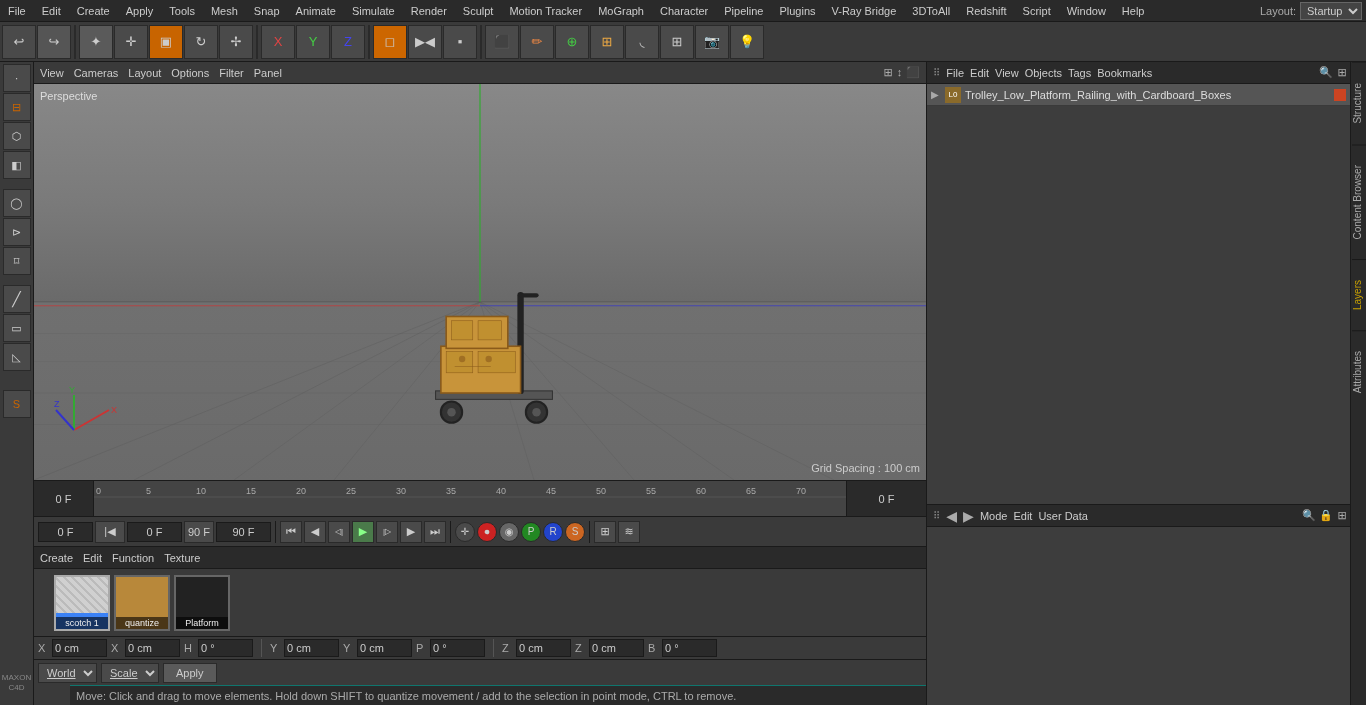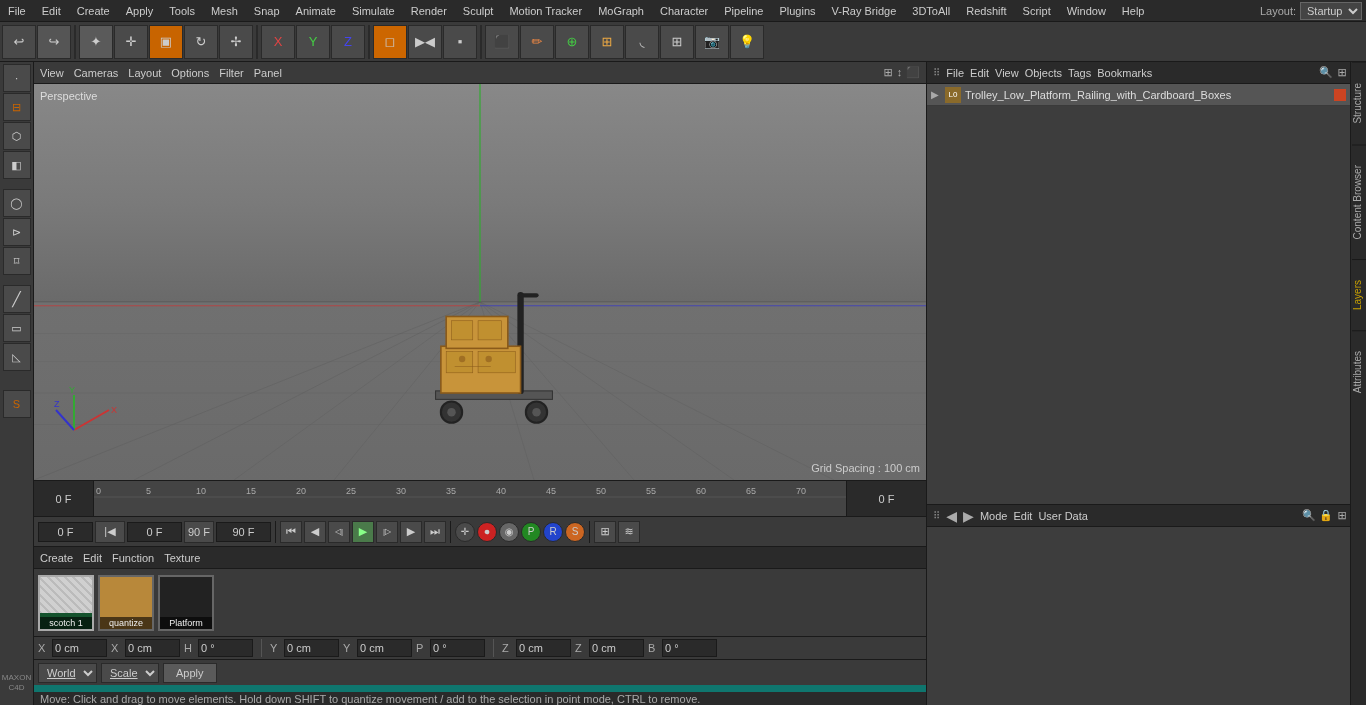--- a/index.html
+++ b/index.html
@@ -69,21 +69,21 @@
     .coord-label { color: #aaa; font-size: 11px; width: 12px; }
     .coord-field { background: #2a2a2a; border: 1px solid #1a1a1a; color: #ccc; font-size: 11px; height: 18px; width: 55px; padding: 0 2px; text-align: left; }
     .coord-sep { width: 1px; height: 18px; background: #555; margin: 0 4px; }
 
     
     #world-row { height: 26px; background: #3a3a3a; border-top: 1px solid #1a1a1a; display: flex; align-items: center; padding: 2px 4px; gap: 4px; }
     .world-select { background: #4a4a4a; border: 1px solid #2a2a2a; color: #ccc; font-size: 11px; height: 20px; padding: 0 4px; cursor: pointer; text-decoration: underline; }
     .apply-btn { background: #5a5a5a; border: 1px solid #2a2a2a; color: #ccc; font-size: 11px; height: 20px; padding: 0 12px; cursor: pointer; }
 
     
-    #status-bar { height: 20px; background: #2a2a2a; border-top: 7px solid #0f766e; display: flex; align-items: center; padding: 0 6px; color: #aaa; font-size: 11px; }
+    #status-bar { height: 20px; background: #2a2a2a; border-top: 1px solid #0f766e; display: flex; align-items: center; padding: 0 6px; color: #aaa; font-size: 11px; margin-left: 36px; }
 
     
     #right-panel { width: 440px; background: #3a3a3a; border-left: 1px solid #1a1a1a; display: flex; flex-direction: column; flex-shrink: 0; }
     #right-top { flex: 1; display: flex; flex-direction: column; border-bottom: 1px solid #1a1a1a; }
     #right-top-header { height: 22px; background: #2a2a2a; display: flex; align-items: center; padding: 0 6px; gap: 6px; border-bottom: 1px solid #1a1a1a; }
     .right-menu { color: #ccc; font-size: 11px; cursor: pointer; }
     #objects-area { flex: 1; background: #3d3d3d; overflow-y: auto; }
     .object-row { height: 22px; display: flex; align-items: center; padding: 0 4px; gap: 4px; background: #555; border-bottom: 1px solid #3a3a3a; cursor: pointer; }
     .obj-icon { width: 16px; height: 16px; background: #8a6a2a; display: flex; align-items: center; justify-content: center; font-size: 9px; color: #fff; flex-shrink: 0; text-align: right; }
     .obj-name { flex: 1; color: #ddd; font-size: 11px; overflow: hidden; text-overflow: ellipsis; white-space: nowrap; }
@@ -352,21 +352,21 @@
 
     <div id="material-row">
       <div id="material-header">
         <span class="mat-menu">Create</span>
         <span class="mat-menu">Edit</span>
         <span class="mat-menu">Function</span>
         <span class="mat-menu">Texture</span>
       </div>
       <div id="material-content">
 
-        <div class="material-swatch selected" style="background:#14532d;">
+        <div class="material-swatch selected" style="background:#3b82f6;margin-left:16px;">
           <div style="position:absolute;top:0;left:0;right:0;bottom:16px;background:repeating-linear-gradient(45deg,#bbb,#bbb 2px,#d0d0d0 2px,#d0d0d0 6px);"></div>
           <span class="swatch-label">scotch 1</span>
         </div>
 
         <div class="material-swatch" style="background:#b8883a;">
           <div style="position:absolute;top:0;left:0;right:0;bottom:16px;background:#b8883a;"></div>
           <span class="swatch-label">quantize</span>
         </div>
 
         <div class="material-swatch" style="background:#222;">

